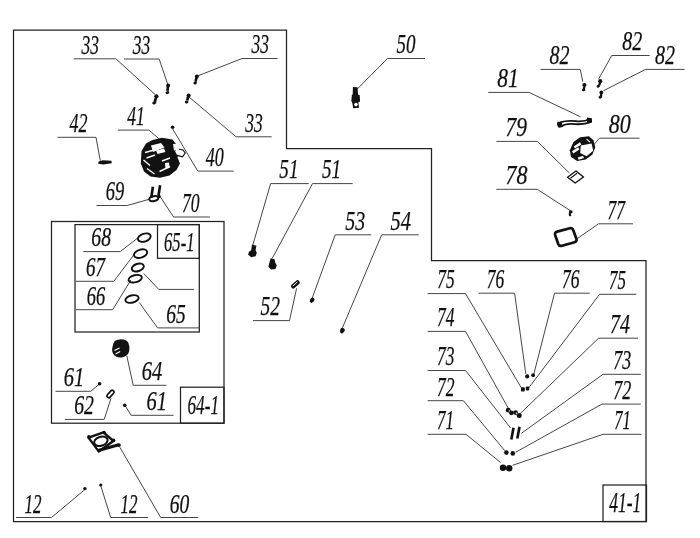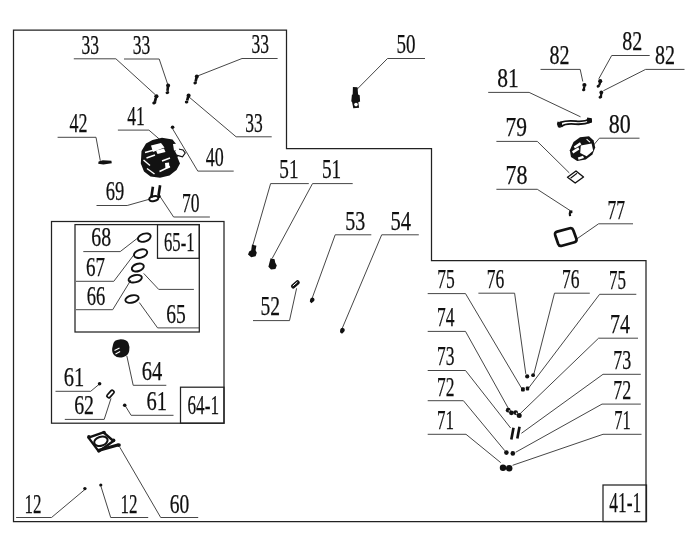--- a/index.html
+++ b/index.html
@@ -1,16 +1,16 @@
 <!DOCTYPE html>
 <html><head>
 <meta charset="utf-8">
 <style>
 html,body{margin:0;padding:0;background:#fff;}
-#page{width:700px;height:538px;position:relative;background:#fff;filter:grayscale(1);}
+#page{width:700px;height:538px;position:relative;background:#fff;filter:grayscale(1);font-style:italic;}
 svg{position:absolute;top:0;left:0;}
 text{font-family:"Liberation Serif",serif;fill:#101010;stroke:#101010;stroke-width:0.25;}
 .n{font-size:27px;}
 .b{font-size:28px;}
 .ld{fill:none;stroke:#3c3c3c;stroke-width:0.95;}
 .bx{fill:none;stroke:#222;stroke-width:1.25;}
 </style>
 </head>
 <body>
 <div id="page">

